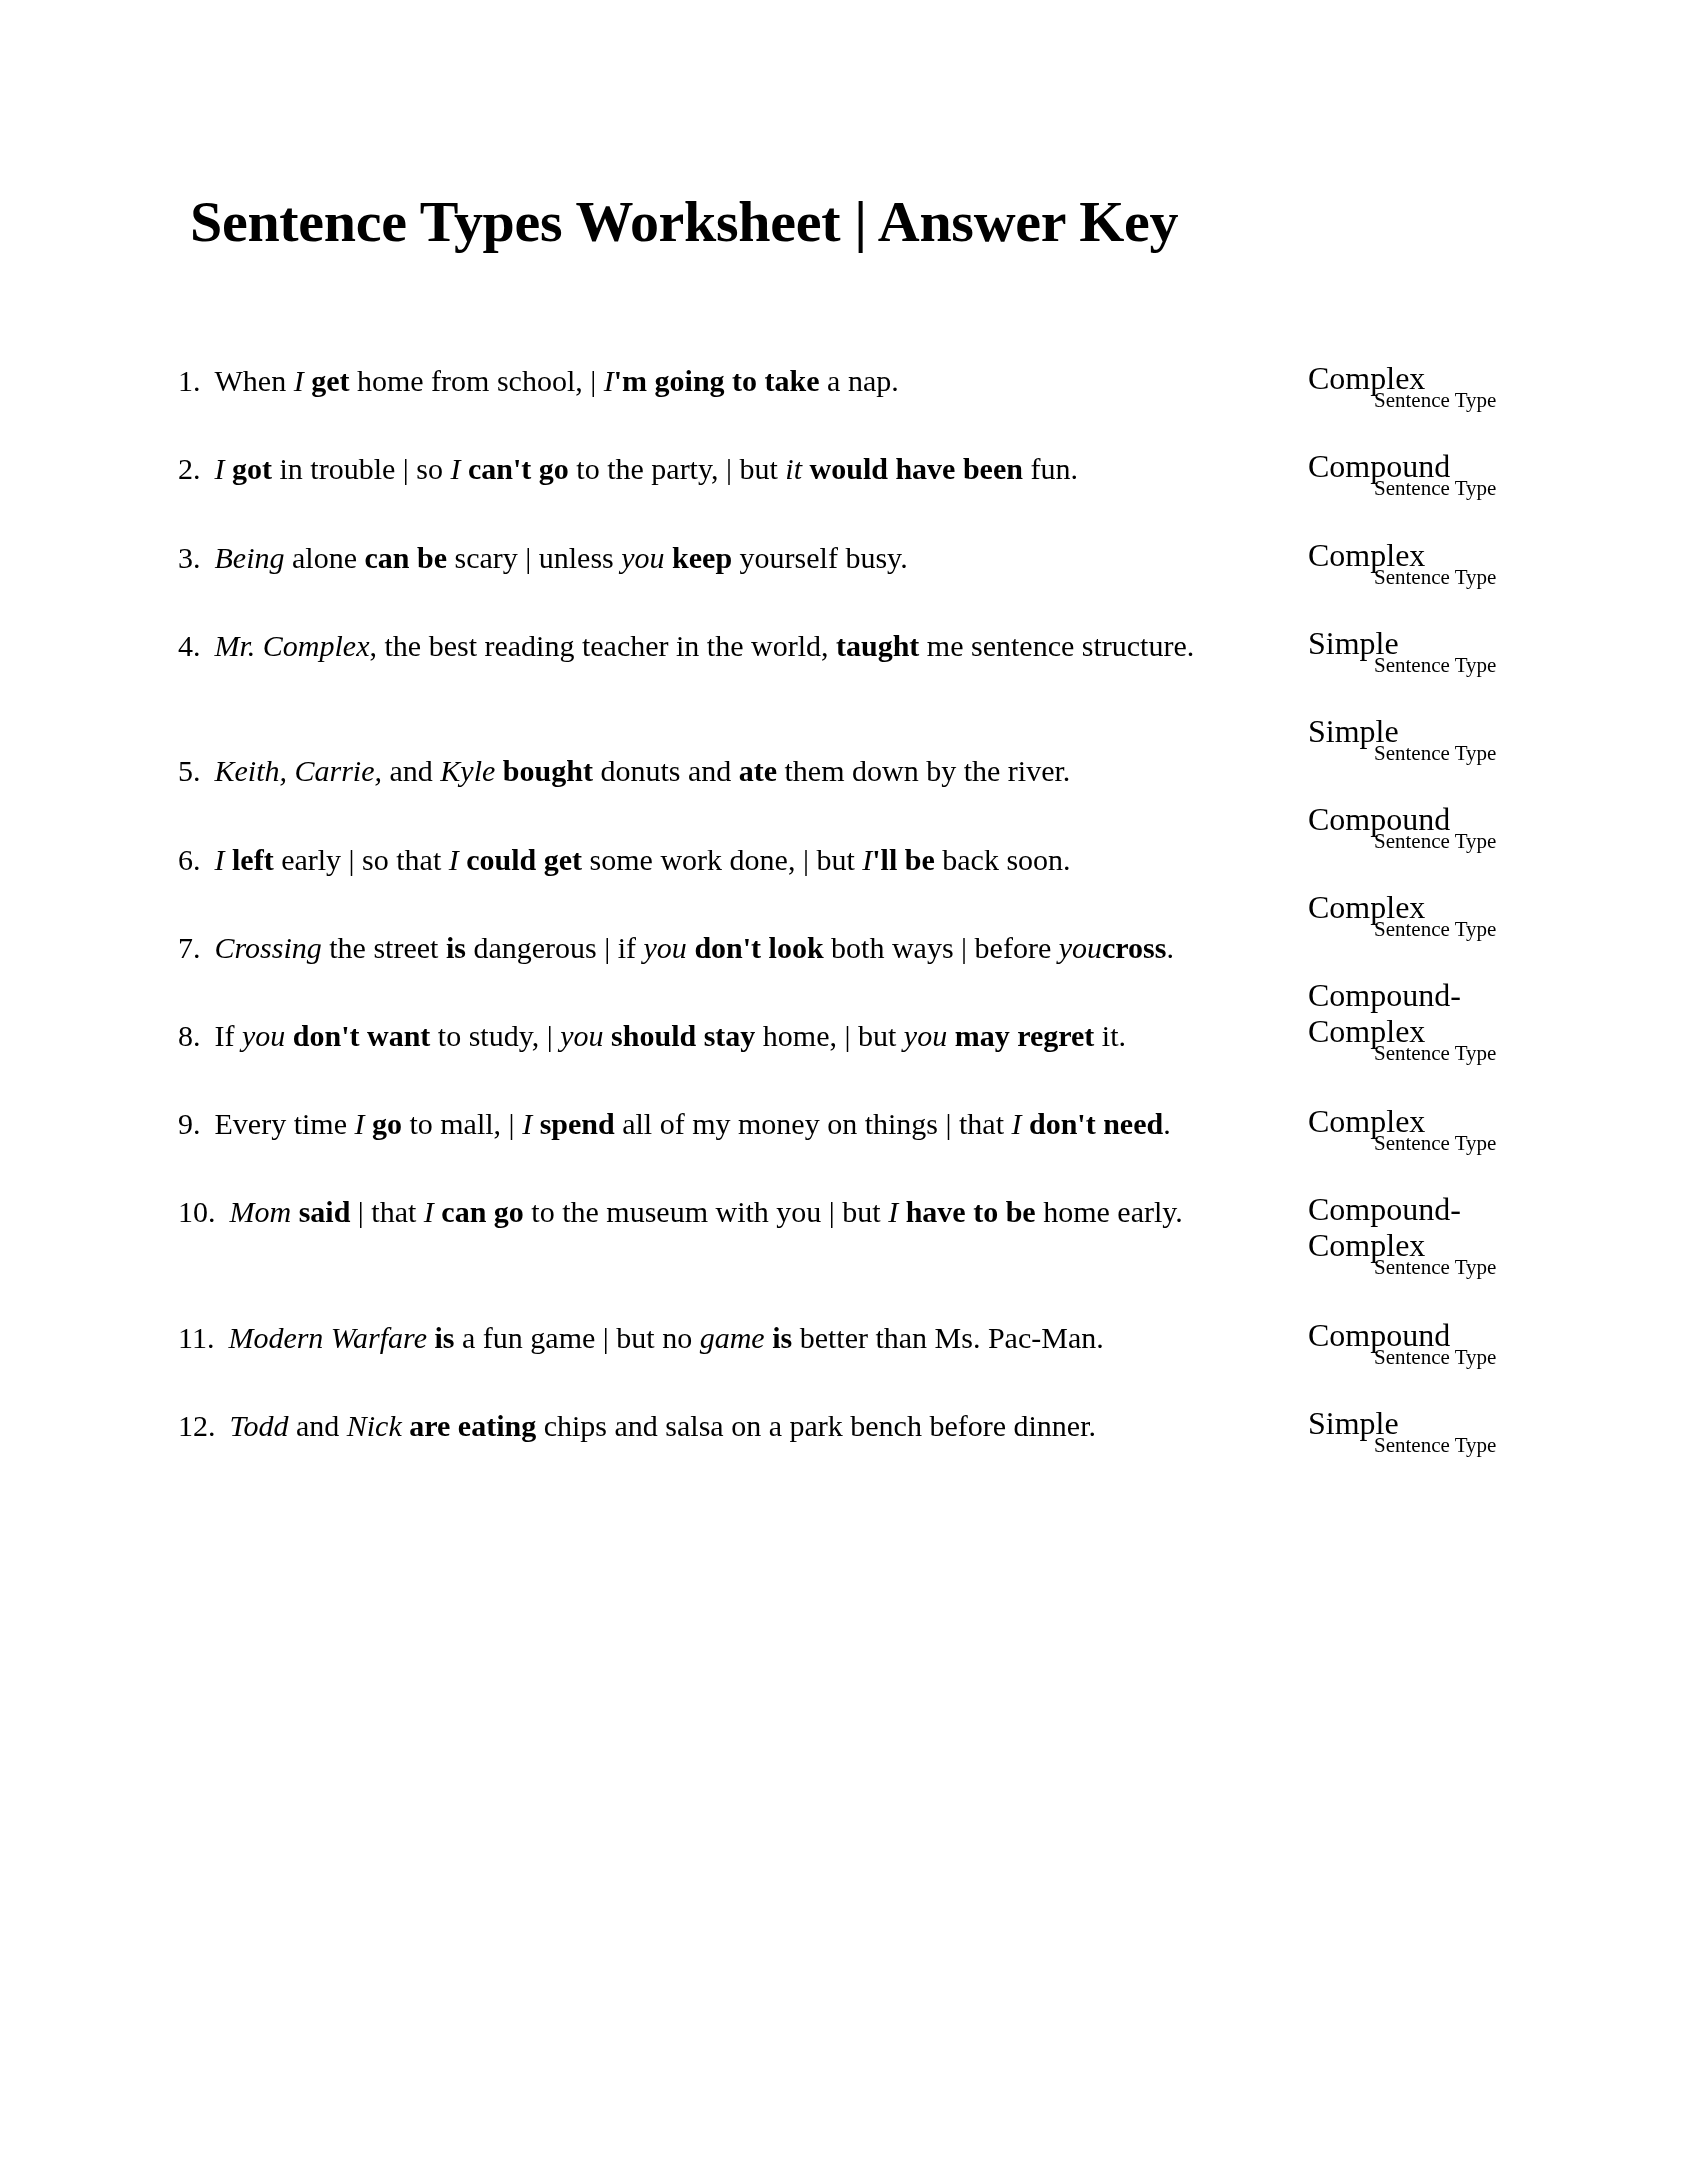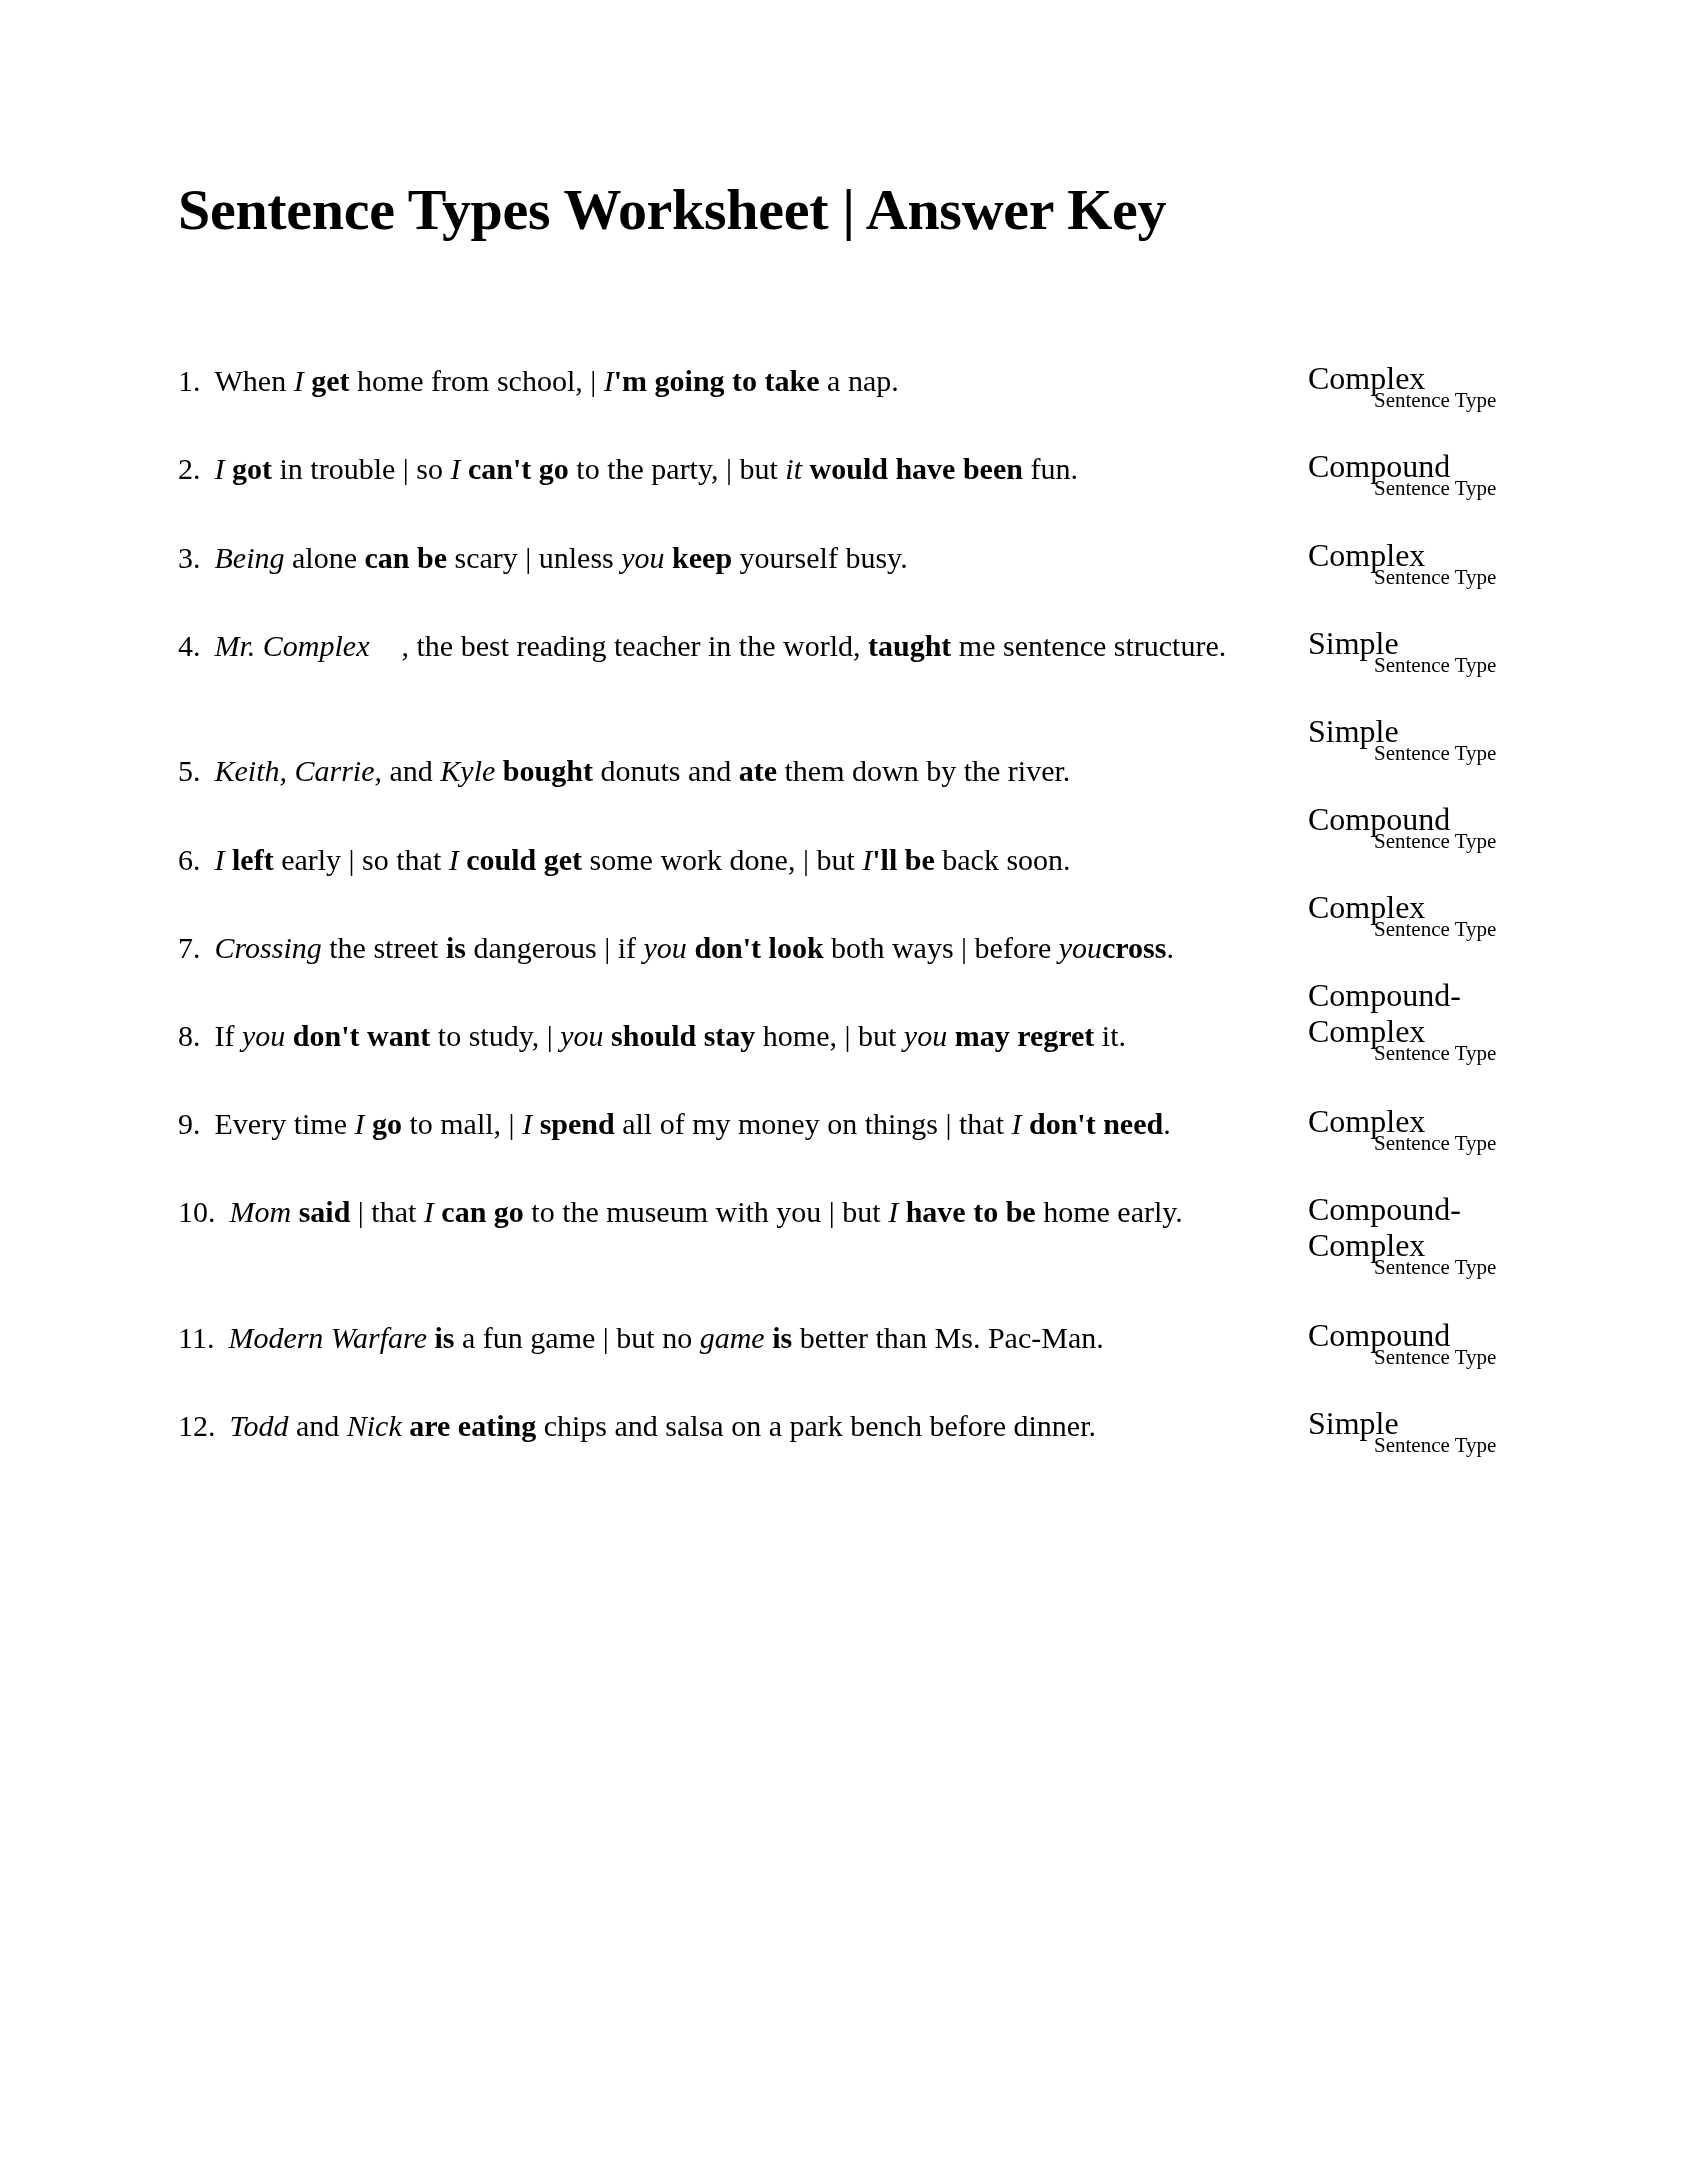--- a/index.html
+++ b/index.html
@@ -12,39 +12,39 @@
   .sentence .num { margin-right: 14px; }
   .seg-i { font-style: italic; }
   .seg-b { font-weight: bold; }
   .answer { position: absolute; left: 1308px; width: 238px; }
   .answer .type { font-size: 32px; line-height: 36px; display: block; white-space: pre-line; }
   .answer .label { font-size: 21px; line-height: 20px; display: block; margin-left: 66px; margin-top: -6px; white-space: nowrap; }
 </style>
 </head>
 <body>
 
-<h1 class="title" style="margin:0;">Sentence Types Worksheet | Answer Key</h1>
+<h1 class="title" style="margin:12px;">Sentence Types Worksheet | Answer Key</h1>
 
 <div id="items">
     <div class="sentence" style="top: 362px;"><span class="num">1.</span><span class="seg-n" style="white-space: pre-wrap;">When </span><span class="seg-i" style="white-space: pre-wrap;">I</span><span class="seg-n" style="white-space: pre-wrap;"> </span><span class="seg-b" style="white-space: pre-wrap;">get</span><span class="seg-n" style="white-space: pre-wrap;"> home from school, | </span><span class="seg-i" style="white-space: pre-wrap;">I</span><span class="seg-b" style="white-space: pre-wrap;">'m going to take</span><span class="seg-n" style="white-space: pre-wrap;"> a nap.</span></div>
     <div class="answer" style="top: 360px;">
       <span class="type">Complex</span>
       <span class="label">Sentence Type</span>
     </div>
     <div class="sentence" style="top: 450px;"><span class="num">2.</span><span class="seg-i" style="white-space: pre-wrap;">I</span><span class="seg-n" style="white-space: pre-wrap;"> </span><span class="seg-b" style="white-space: pre-wrap;">got</span><span class="seg-n" style="white-space: pre-wrap;"> in trouble | so </span><span class="seg-i" style="white-space: pre-wrap;">I</span><span class="seg-n" style="white-space: pre-wrap;"> </span><span class="seg-b" style="white-space: pre-wrap;">can't go</span><span class="seg-n" style="white-space: pre-wrap;"> to the party, | but </span><span class="seg-i" style="white-space: pre-wrap;">it</span><span class="seg-n" style="white-space: pre-wrap;"> </span><span class="seg-b" style="white-space: pre-wrap;">would have been</span><span class="seg-n" style="white-space: pre-wrap;"> fun.</span></div>
     <div class="answer" style="top: 448px;">
       <span class="type">Compound</span>
       <span class="label">Sentence Type</span>
     </div>
     <div class="sentence" style="top: 539px;"><span class="num">3.</span><span class="seg-i" style="white-space: pre-wrap;">Being</span><span class="seg-n" style="white-space: pre-wrap;"> alone </span><span class="seg-b" style="white-space: pre-wrap;">can be</span><span class="seg-n" style="white-space: pre-wrap;"> scary | unless </span><span class="seg-i" style="white-space: pre-wrap;">you</span><span class="seg-n" style="white-space: pre-wrap;"> </span><span class="seg-b" style="white-space: pre-wrap;">keep</span><span class="seg-n" style="white-space: pre-wrap;"> yourself busy.</span></div>
     <div class="answer" style="top: 537px;">
       <span class="type">Complex</span>
       <span class="label">Sentence Type</span>
     </div>
-    <div class="sentence" style="top: 627px;"><span class="num">4.</span><span class="seg-i" style="white-space: pre-wrap;">Mr. Complex</span><span class="seg-n" style="white-space: pre-wrap; margin-left: 32px;">, the best reading teacher in the world, </span><span class="seg-b" style="white-space: pre-wrap;">taught</span><span class="seg-n" style="white-space: pre-wrap;"> me sentence structure.</span></div>
+    <div class="sentence" style="top: 627px;"><span class="num">4.</span><span class="seg-i" style="white-space: pre-wrap;">Mr. Complex</span><span class="seg-n" style="white-space: pre-wrap;">, the best reading teacher in the world, </span><span class="seg-b" style="white-space: pre-wrap;">taught</span><span class="seg-n" style="white-space: pre-wrap;"> me sentence structure.</span></div>
     <div class="answer" style="top: 625px;">
       <span class="type">Simple</span>
       <span class="label">Sentence Type</span>
     </div>
     <div class="sentence" style="top: 752px;"><span class="num">5.</span><span class="seg-i" style="white-space: pre-wrap;">Keith, Carrie,</span><span class="seg-n" style="white-space: pre-wrap;"> and </span><span class="seg-i" style="white-space: pre-wrap;">Kyle</span><span class="seg-n" style="white-space: pre-wrap;"> </span><span class="seg-b" style="white-space: pre-wrap;">bought</span><span class="seg-n" style="white-space: pre-wrap;"> donuts and </span><span class="seg-b" style="white-space: pre-wrap;">ate</span><span class="seg-n" style="white-space: pre-wrap;"> them down by the river.</span></div>
     <div class="answer" style="top: 713px;">
       <span class="type">Simple</span>
       <span class="label">Sentence Type</span>
     </div>
     <div class="sentence" style="top: 841px;"><span class="num">6.</span><span class="seg-i" style="white-space: pre-wrap;">I</span><span class="seg-n" style="white-space: pre-wrap;"> </span><span class="seg-b" style="white-space: pre-wrap;">left</span><span class="seg-n" style="white-space: pre-wrap;"> early | so that </span><span class="seg-i" style="white-space: pre-wrap;">I</span><span class="seg-n" style="white-space: pre-wrap;"> </span><span class="seg-b" style="white-space: pre-wrap;">could get</span><span class="seg-n" style="white-space: pre-wrap;"> some work done, | but </span><span class="seg-i" style="white-space: pre-wrap;">I</span><span class="seg-b" style="white-space: pre-wrap;">'ll be</span><span class="seg-n" style="white-space: pre-wrap;"> back soon.</span></div>

